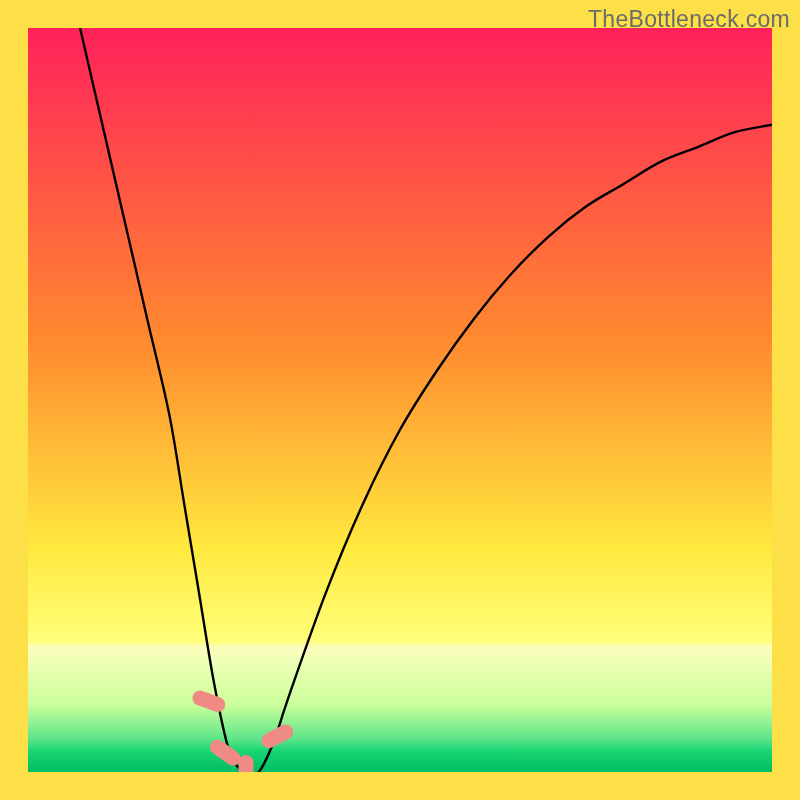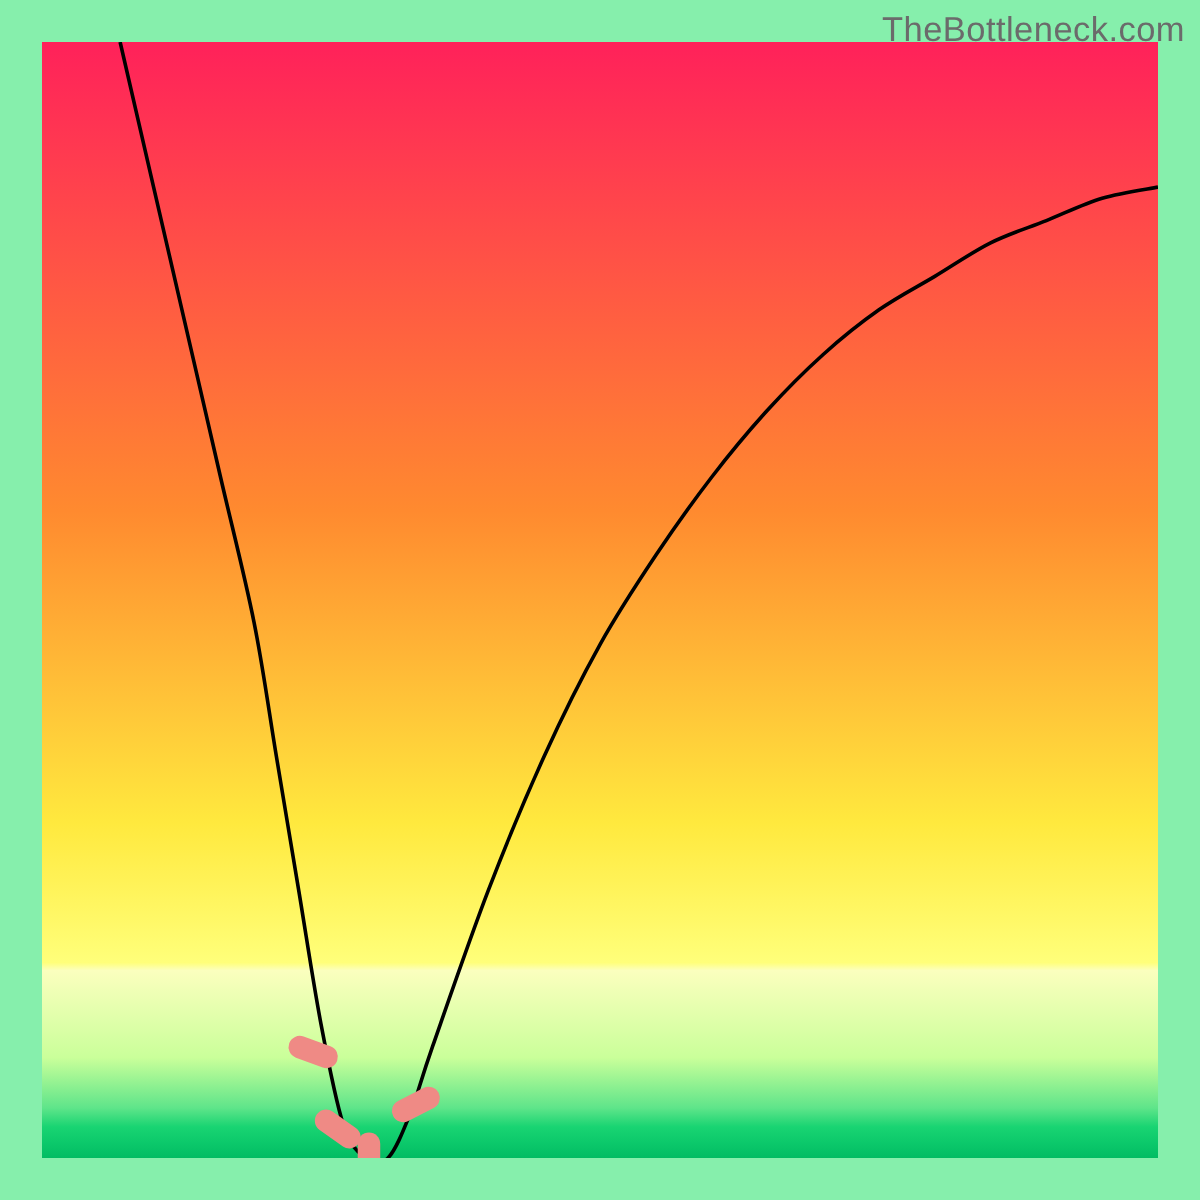--- a/index.html
+++ b/index.html
@@ -8,21 +8,21 @@
     width: 800px;
     height: 800px;
     background: #000;
     overflow: hidden;
     font-family: Arial, Helvetica, sans-serif;
   }
   .stage {
     position: relative;
     width: 800px;
     height: 800px;
-    background: #86efac;
+    background: #fde047;
   }
   .watermark {
     position: absolute;
     top: 6px;
     right: 10px;
     color: #6b6b6b;
     font-size: 23px;
     font-weight: 500;
     letter-spacing: 0.3px;
     z-index: 30;

